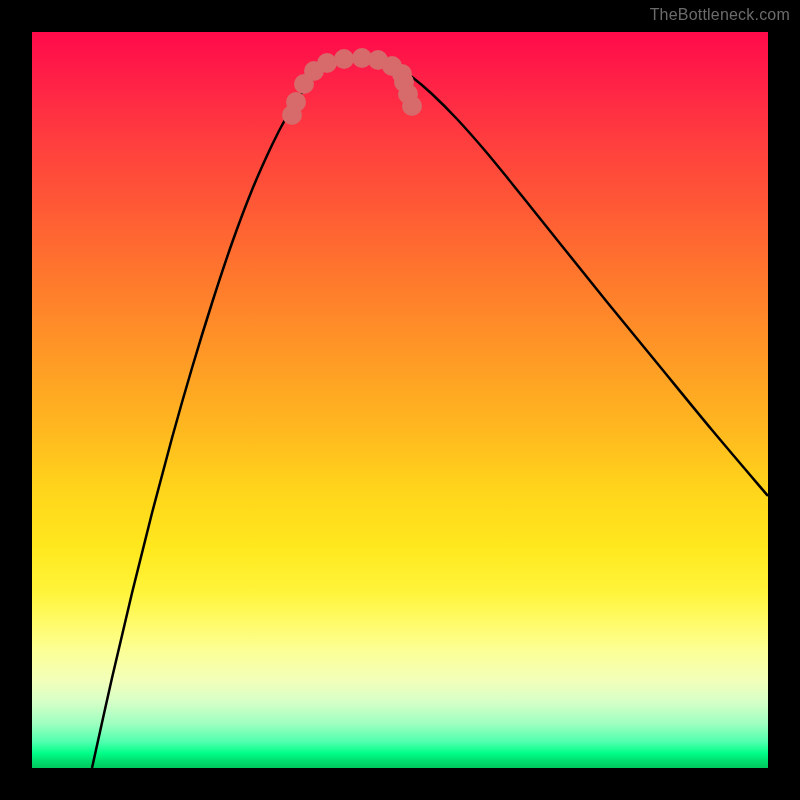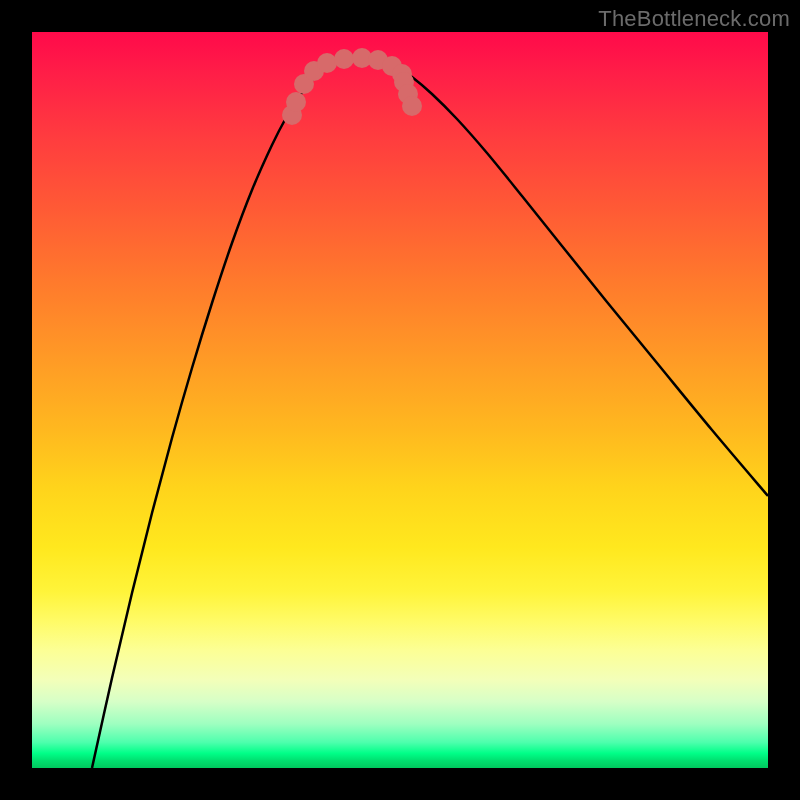--- a/index.html
+++ b/index.html
@@ -48,21 +48,21 @@
       #00ff88 98%,
       #00df6f 99%,
       #00c85e 100%
     );
   }
   .watermark {
     position: absolute;
     top: 6px;
     right: 10px;
     color: #6b6b6b;
-    font-size: 22px;
+    font-size: 16px;
     font-weight: 500;
     letter-spacing: 0.2px;
     user-select: none;
   }
   svg {
     position: absolute;
     inset: 0;
   }
 </style>
 </head>

